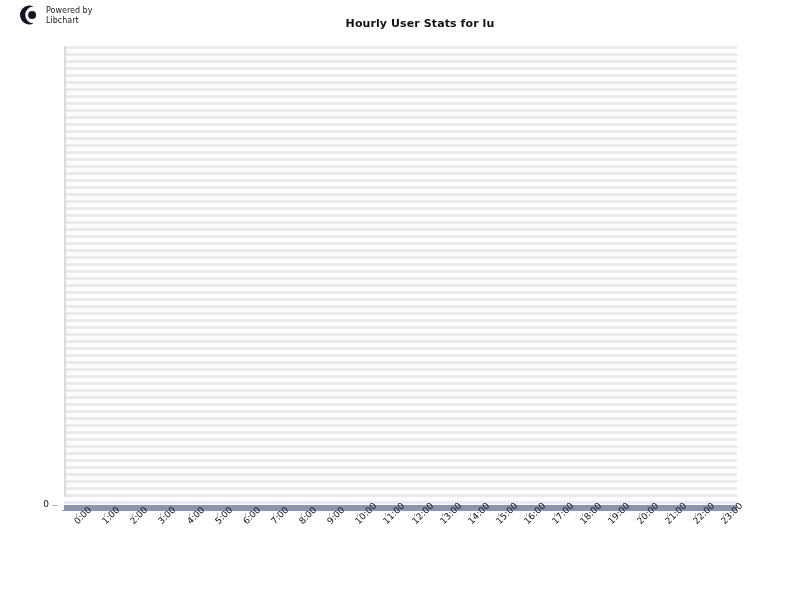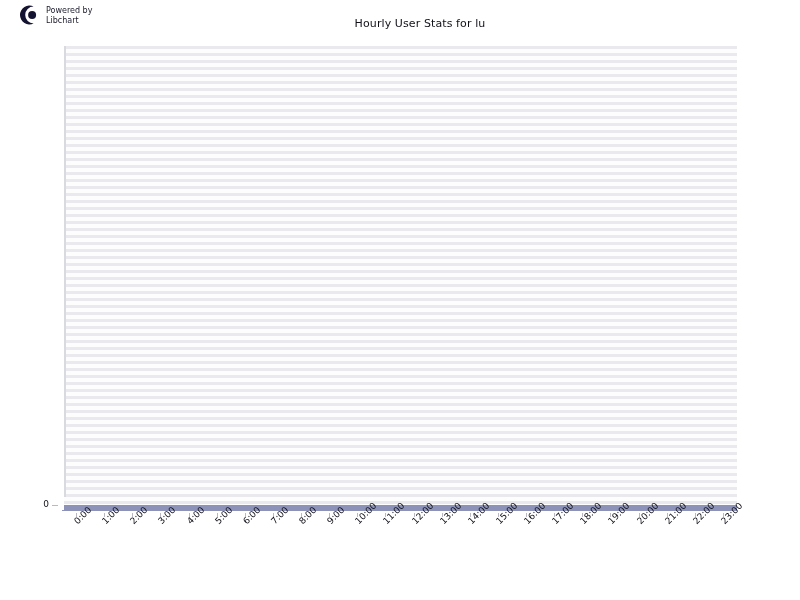--- a/index.html
+++ b/index.html
@@ -42,21 +42,21 @@
   #brand-text div { display: block; }
 
   
   #chart-title {
     position: absolute;
     left: 0;
     right: 0;
     top: 17px;
     text-align: center;
     font-size: 11px;
-    font-weight: normal;
+    font-weight: bold;
     color: #111118;
     letter-spacing: 0.1px;
     font-family: "DejaVu Sans", sans-serif;
     padding-left: 40px;
   }
 
   
   #plot-wrapper {
     position: absolute;
     left: 62px;

